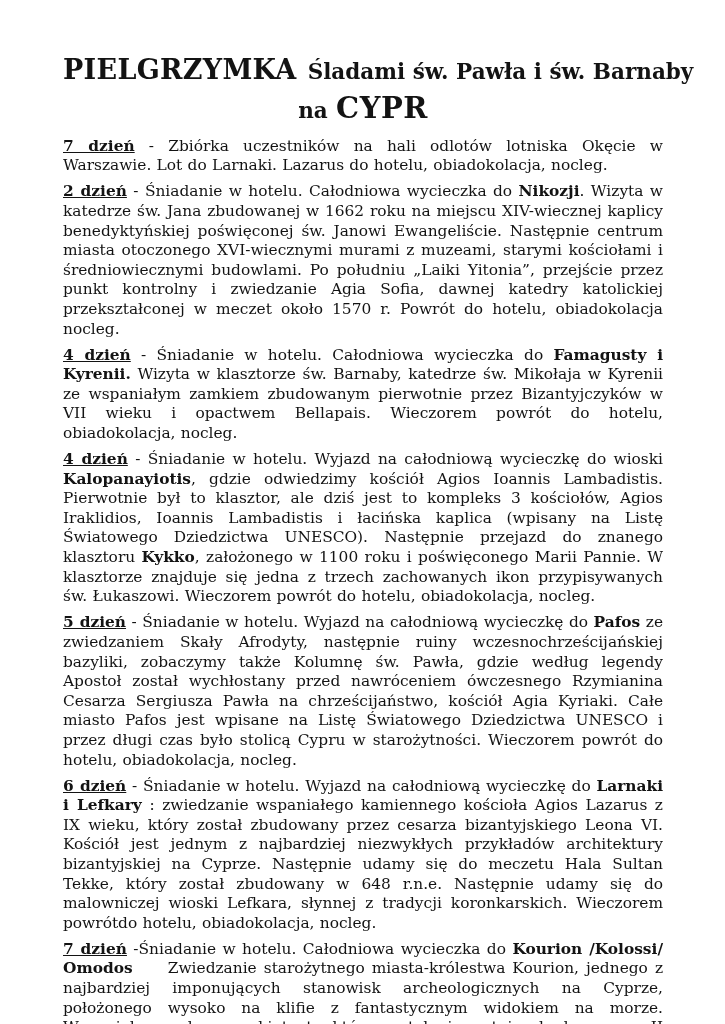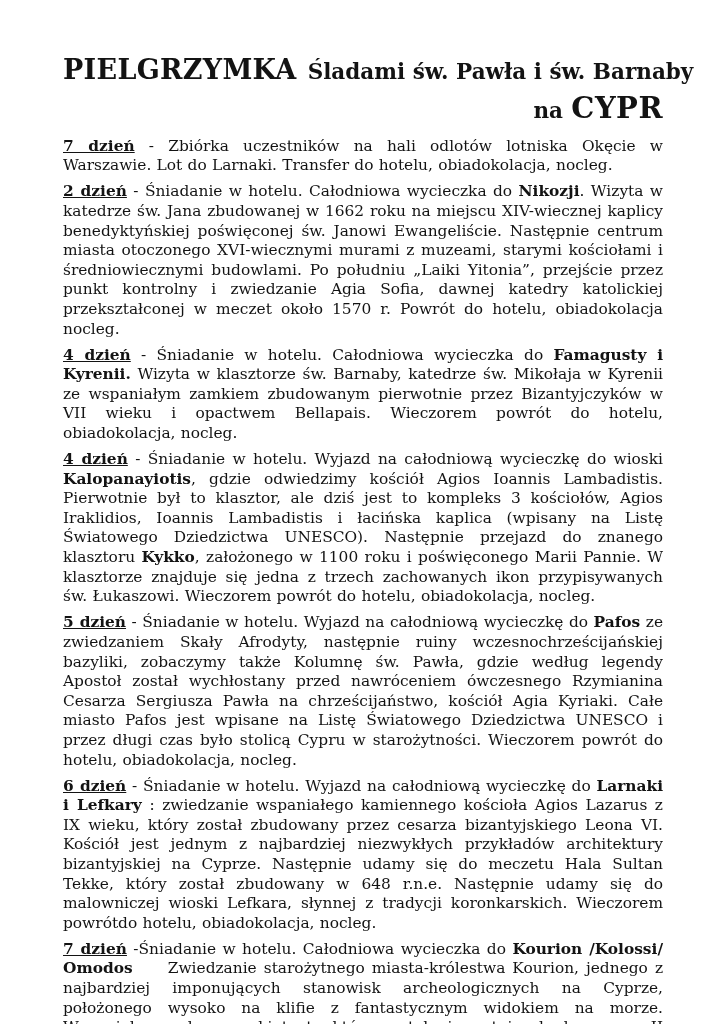--- a/index.html
+++ b/index.html
@@ -23,21 +23,21 @@
   }
   .doc-title {
     margin: 0 0 6px 0;
     text-align: center;
     font-weight: bold;
     line-height: 1.15;
     white-space: nowrap;
   }
   .doc-subtitle-line {
     margin: 4px 0 12px 0;
-    text-align: right;
+    text-align: center;
     font-weight: bold;
     line-height: 1.1;
   }
   .t-xl { font-size: 27px; letter-spacing: 0.3px; }
   .t-lg { font-size: 21.5px; }
   .t-cypr { font-size: 29px; letter-spacing: 0.5px; }
   .itinerary { }
   .para {
     margin: 0 0 6.5px 0;
     font-size: 15.4px;
@@ -54,21 +54,21 @@
 
 <div class="page">
 
   <h1 class="doc-title"><span class="t-xl">PIELGRZYMKA</span>
     <span class="t-lg">Śladami św. Pawła i św. Barnaby</span></h1>
 
   <h2 class="doc-subtitle-line"><span class="t-lg">na</span>&nbsp;<span class="t-cypr">CYPR</span></h2>
 
   <div class="itinerary">
 
-  <p class="para"><span class="b u">7 dzień</span><span> - Zbiórka uczestników na hali odlotów lotniska Okęcie w Warszawie. Lot do Larnaki. Transfer do hotelu, obiadokolacja, nocleg.</span></p>
+  <p class="para"><span class="b u">7 dzień</span><span> - Zbiórka uczestników na hali odlotów lotniska Okęcie w Warszawie. Lot do Larnaki. Lazarus do hotelu, obiadokolacja, nocleg.</span></p>
       <p class="para"><span class="b u">2 dzień</span><span> - Śniadanie w hotelu. Całodniowa wycieczka do </span><span class="b">Nikozji</span><span>. Wizyta w katedrze św. Jana zbudowanej w 1662 roku na miejscu XIV-wiecznej kaplicy benedyktyńskiej poświęconej św. Janowi Ewangeliście. Następnie centrum miasta otoczonego XVI-wiecznymi murami z muzeami, starymi kościołami i średniowiecznymi budowlami. Po południu  „Laiki Yitonia”, przejście przez punkt kontrolny i zwiedzanie Agia Sofia, dawnej katedry katolickiej przekształconej w meczet około 1570 r. Powrót do hotelu, obiadokolacja  nocleg.</span></p>
       <p class="para"><span class="b u">4 dzień</span><span> - Śniadanie w hotelu. Całodniowa wycieczka do </span><span class="b">Famagusty i Kyrenii.</span><span> Wizyta w klasztorze św. Barnaby, katedrze św. Mikołaja w Kyrenii ze wspaniałym zamkiem zbudowanym pierwotnie przez Bizantyjczyków w VII wieku i opactwem Bellapais. Wieczorem powrót do hotelu, obiadokolacja, nocleg.</span></p>
       <p class="para"><span class="b u">4 dzień</span><span> - Śniadanie w hotelu. Wyjazd na całodniową wycieczkę do wioski </span><span class="b">Kalopanayiotis</span><span>, gdzie odwiedzimy kościół Agios Ioannis Lambadistis. Pierwotnie był to klasztor, ale dziś jest to kompleks 3 kościołów, Agios Iraklidios, Ioannis Lambadistis i łacińska kaplica (wpisany na Listę Światowego Dziedzictwa UNESCO). Następnie przejazd do znanego klasztoru </span><span class="b">Kykko</span><span>, założonego w 1100 roku i poświęconego Marii Pannie. W klasztorze znajduje się jedna z trzech zachowanych ikon przypisywanych św. Łukaszowi. Wieczorem powrót do hotelu, obiadokolacja, nocleg.</span></p>
       <p class="para"><span class="b u">5 dzień</span><span> - Śniadanie w hotelu. Wyjazd na całodniową wycieczkę do </span><span class="b">Pafos</span><span> ze zwiedzaniem Skały Afrodyty, następnie ruiny wczesnochrześcijańskiej bazyliki, zobaczymy także Kolumnę św. Pawła, gdzie według legendy Apostoł został wychłostany przed nawróceniem ówczesnego Rzymianina Cesarza Sergiusza Pawła na chrześcijaństwo, kościół Agia Kyriaki. Całe miasto Pafos jest wpisane na Listę Światowego Dziedzictwa UNESCO i przez długi czas było stolicą Cypru w starożytności. Wieczorem powrót do hotelu, obiadokolacja, nocleg.</span></p>
       <p class="para"><span class="b u">6 dzień</span><span> - Śniadanie w hotelu. Wyjazd na całodniową wycieczkę do </span><span class="b">Larnaki i Lefkary</span><span> : zwiedzanie wspaniałego kamiennego kościoła Agios Lazarus z IX wieku, który został zbudowany przez cesarza bizantyjskiego Leona VI. Kościół jest jednym z najbardziej niezwykłych przykładów architektury bizantyjskiej na Cyprze. Następnie udamy się do meczetu Hala Sultan Tekke, który został zbudowany w 648 r.n.e. Następnie udamy się do malowniczej wioski Lefkara, słynnej z tradycji koronkarskich. Wieczorem powrótdo hotelu, obiadokolacja, nocleg.</span></p>
       <p class="para"><span class="b u">7 dzień</span><span> -Śniadanie w hotelu. Całodniowa wycieczka do </span><span class="b">Kourion /Kolossi/ Omodos</span><span>&nbsp;&nbsp;&nbsp;&nbsp; Zwiedzanie starożytnego miasta-królestwa Kourion, jednego z najbardziej imponujących stanowisk archeologicznych na Cyprze, położonego wysoko na klifie z fantastycznym widokiem na morze. Wspaniały grecko-rzymski teatr, który został pierwotnie zbudowany w II wieku p.n.e i jest dziś używany do przedstawień muzycznych i teatralnych. Następnie zamek Kolossi, wspaniały przykład architektury militarnej. Zbudowany w XIII wieku służył rycerzom Zakonu św. Jana Jerozolimskiego, a w XIV wieku przeszedł we władanie templariuszy.</span></p>
     </div>
 
 </div>
 

